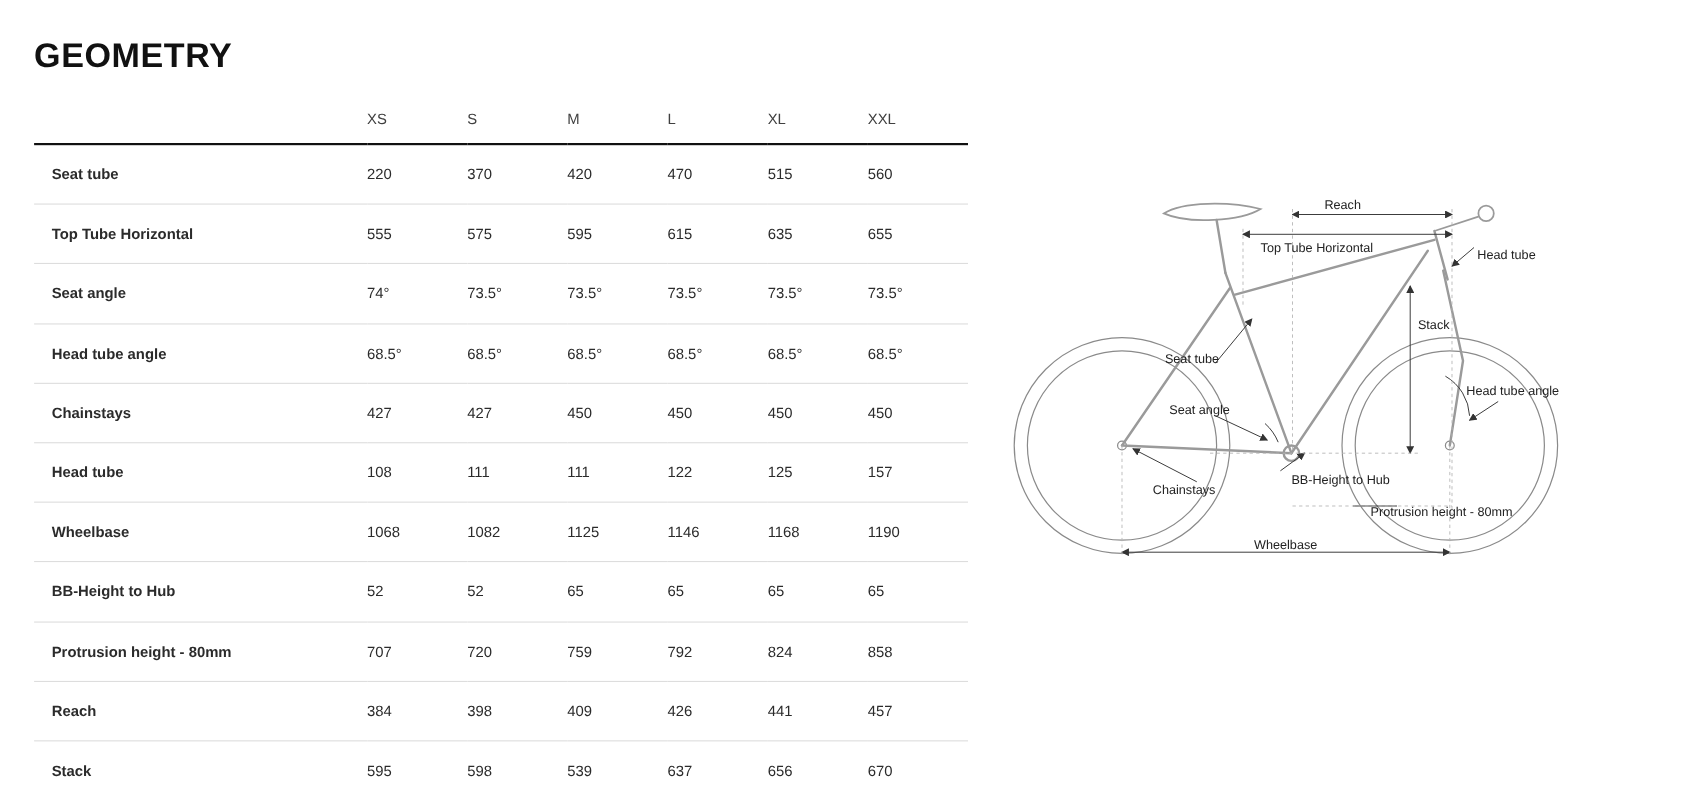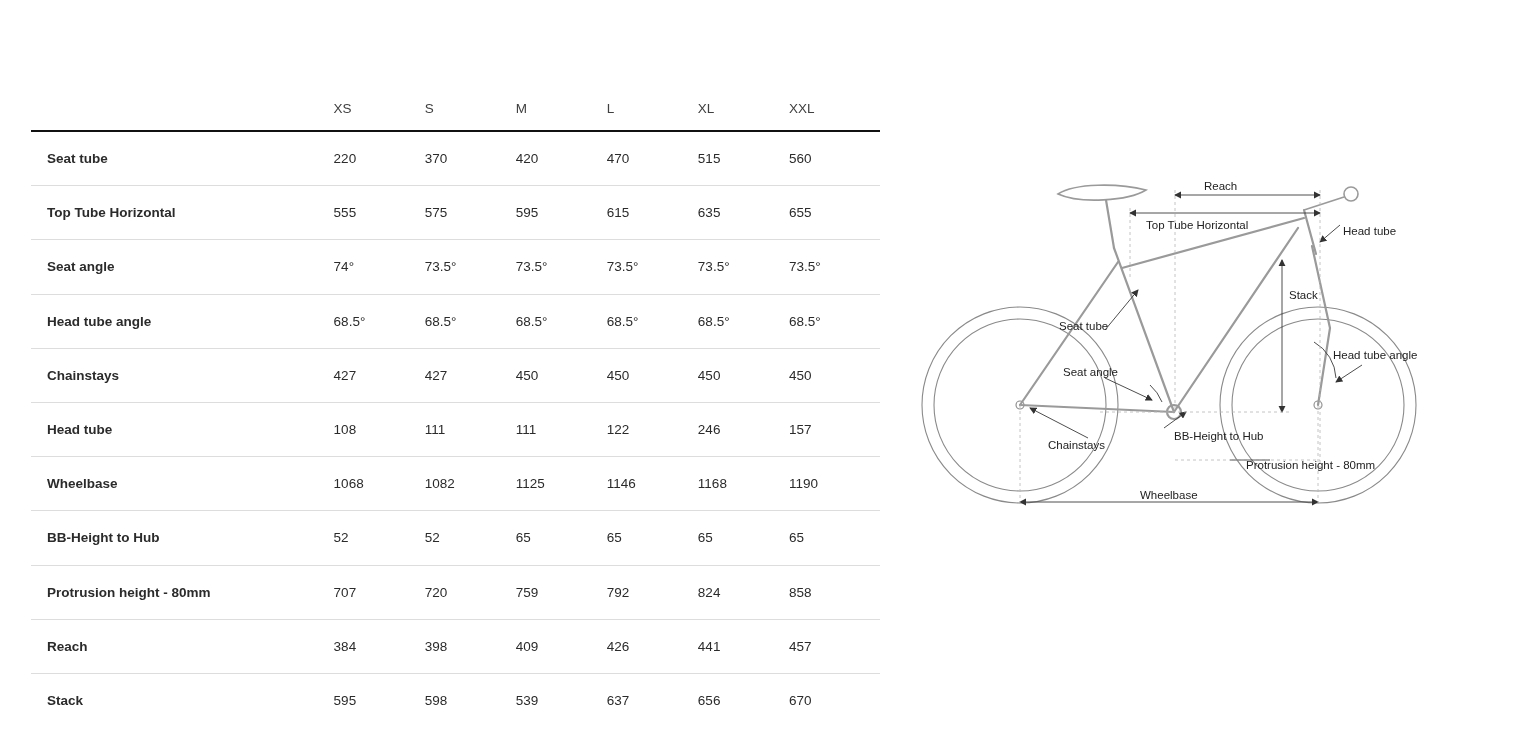--- a/index.html
+++ b/index.html
@@ -83,20 +83,21 @@
     font-family: "Liberation Sans", sans-serif;
     font-size: 11.5px;
     fill: #222222;
   }
 </style>
 </head>
 <body>
 
 <div class="page">
 
+  <div class="title">GEOMETRY</div>
 
   <table class="geo-table">
     <thead>
       <tr>
         <th class="col-label"></th>
         <th class="col-v">XS</th>
         <th class="col-v">S</th>
         <th class="col-v">M</th>
         <th class="col-v">L</th>
         <th class="col-v">XL</th>
@@ -148,21 +149,21 @@
         <td class="col-v">450</td>
         <td class="col-v">450</td>
         <td class="col-v">450</td>
       </tr>
       <tr>
         <td class="col-label">Head tube</td>
         <td class="col-v">108</td>
         <td class="col-v">111</td>
         <td class="col-v">111</td>
         <td class="col-v">122</td>
-        <td class="col-v">246</td>
+        <td class="col-v">125</td>
         <td class="col-v">157</td>
       </tr>
       <tr>
         <td class="col-label">Wheelbase</td>
         <td class="col-v">1068</td>
         <td class="col-v">1082</td>
         <td class="col-v">1125</td>
         <td class="col-v">1146</td>
         <td class="col-v">1168</td>
         <td class="col-v">1190</td>

